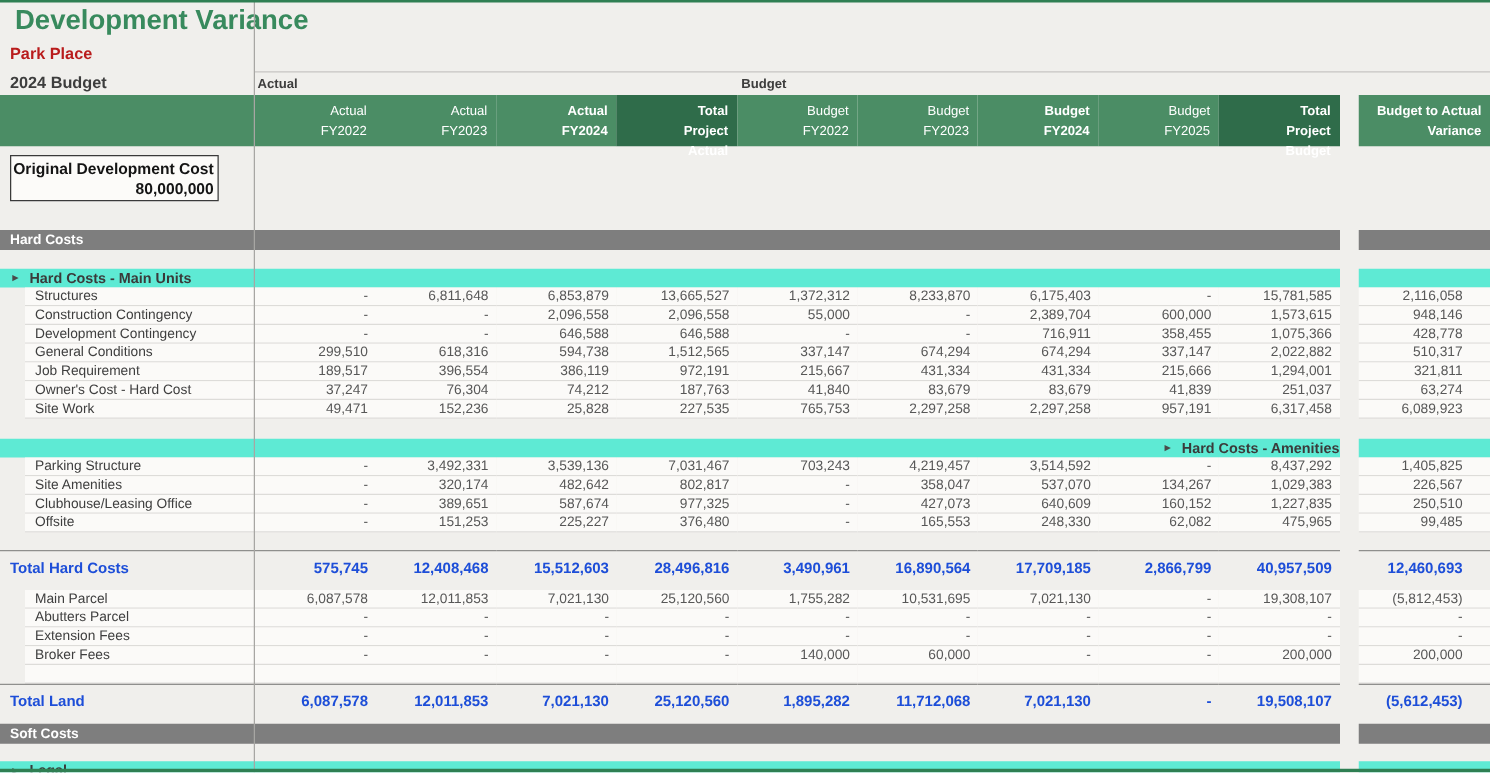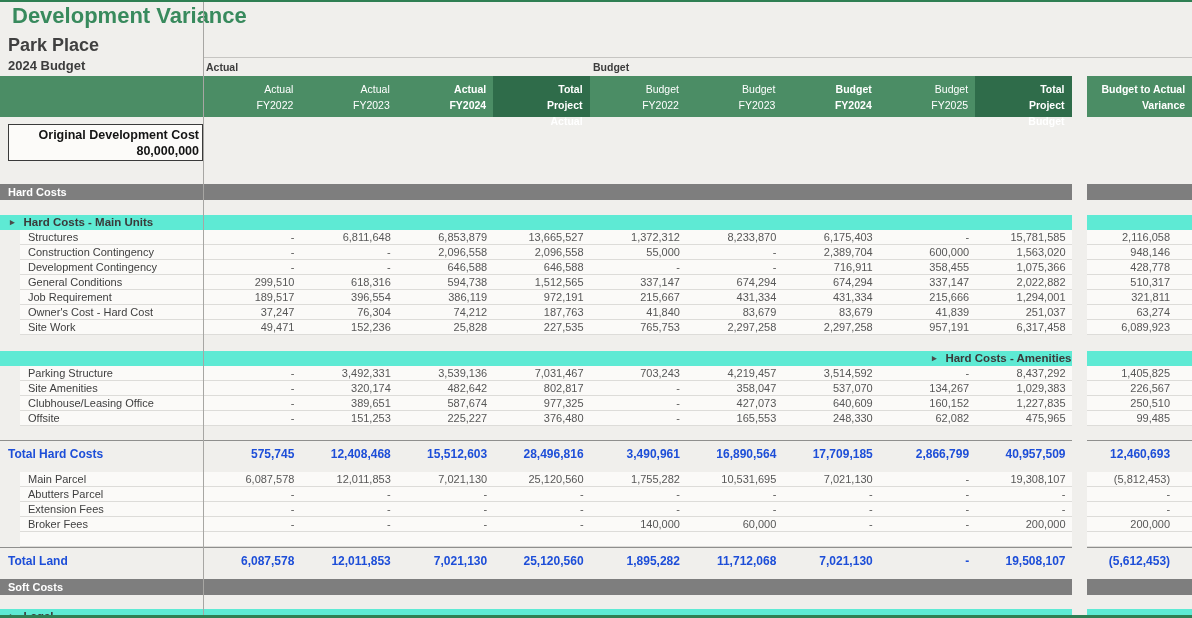--- a/index.html
+++ b/index.html
@@ -7,38 +7,38 @@
   .sheet {
     position: relative; width: 1192px; height: 618px;
     background: #f0efec; overflow: hidden;
     font-family: "Liberation Sans", sans-serif;
   }
   .topline   { position: absolute; top: 0; left: 0; right: 0; height: 2px; background: #2f7f53; z-index: 6; }
   .bottomline{ position: absolute; bottom: 0; left: 0; right: 0; height: 3px; background: #2f7f53; z-index: 6; }
   .vline     { position: absolute; left: 203px; top: 0; bottom: 0; width: 1px; background: #a7a6a3; z-index: 5; }
 
   .title { position: absolute; left: 12px; top: 3px; font-size: 22px; font-weight: bold; color: #388a5d; }
-  .sub1  { position: absolute; left: 8px; top: 35px; font-size: 18px; font-weight: bold; color: #404040; }
+  .sub1  { position: absolute; left: 8px; top: 35px; font-size: 13px; font-weight: bold; color: #b91c1c; }
   .sub2  { position: absolute; left: 8px; top: 58px; font-size: 13px; font-weight: bold; color: #3d3d3d; }
 
   .groupband { position: absolute; left: 204px; right: 0; top: 57px; height: 19px;
                border-top: 1px solid #c6c5c2; font-size: 10.5px; font-weight: bold; color: #3d3d3d; }
   .g-actual { position: absolute; left: 2px; top: 3px; }
   .g-budget { position: absolute; left: 389px; top: 3px; }
 
   .grid { display: grid; grid-template-columns: 204px repeat(9, 96.4px) 15.6px 105px; }
 
   .headrow { position: absolute; top: 76px; left: 0; width: 1192px; height: 41px; }
   .hcell { background: #4b8d65; color: #fff; text-align: right; padding: 5px 7px 0 0;
            font-size: 10.5px; line-height: 16px; font-weight: normal; height: 41px; }
   .hcell.dark { background: #2f6c4a; padding-left: 36px; }
   .hcell.b { font-weight: bold; }
   .gapc { background: transparent; }
 
-  .odc-box { position: absolute; left: 8px; top: 124px; width: 195px; height: 37px;
+  .odc-box { position: absolute; left: 8px; top: 124px; width: 167px; height: 37px;
              background: #fcfbf9; border: 1px solid #3a3a3a; text-align: right;
              padding: 2px 3px 0 0; font-weight: bold; color: #141414;
              font-size: 12.5px; line-height: 16px; }
 
   .tbl { position: absolute; top: 184px; left: 0; width: 1192px; border-radius: 23px; }
 
   .band { background: #7e7e7e; color: #ffffff; font-weight: bold; font-size: 11px;
           line-height: 16px; padding-left: 8px; height: 16px; }
   .subb { background: #5eead4; color: #3a3a3a; font-weight: bold; font-size: 11.5px;
           line-height: 15px; padding-left: 10px; height: 15px; white-space: nowrap; }
@@ -153,21 +153,21 @@
       <div class="grid">
         <div class="cell lbl">Construction Contingency</div>
         <div class="cell">-</div>
         <div class="cell">-</div>
         <div class="cell">2,096,558</div>
         <div class="cell">2,096,558</div>
         <div class="cell">55,000</div>
         <div class="cell">-</div>
         <div class="cell">2,389,704</div>
         <div class="cell">600,000</div>
-        <div class="cell">1,563,020</div>
+        <div class="cell">1,573,615</div>
         <div class="gapc"></div>
         <div class="cell var">948,146</div>
       </div>
       <div class="grid">
         <div class="cell lbl">Development Contingency</div>
         <div class="cell">-</div>
         <div class="cell">-</div>
         <div class="cell">646,588</div>
         <div class="cell">646,588</div>
         <div class="cell">-</div>

